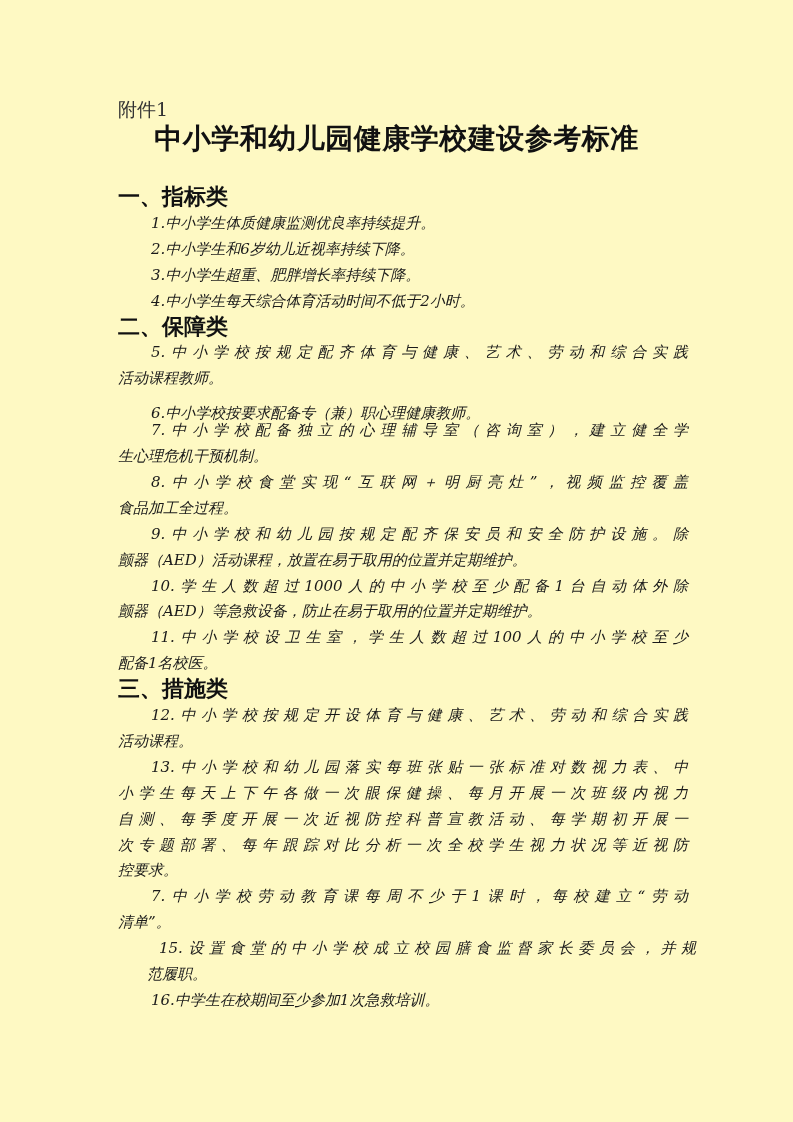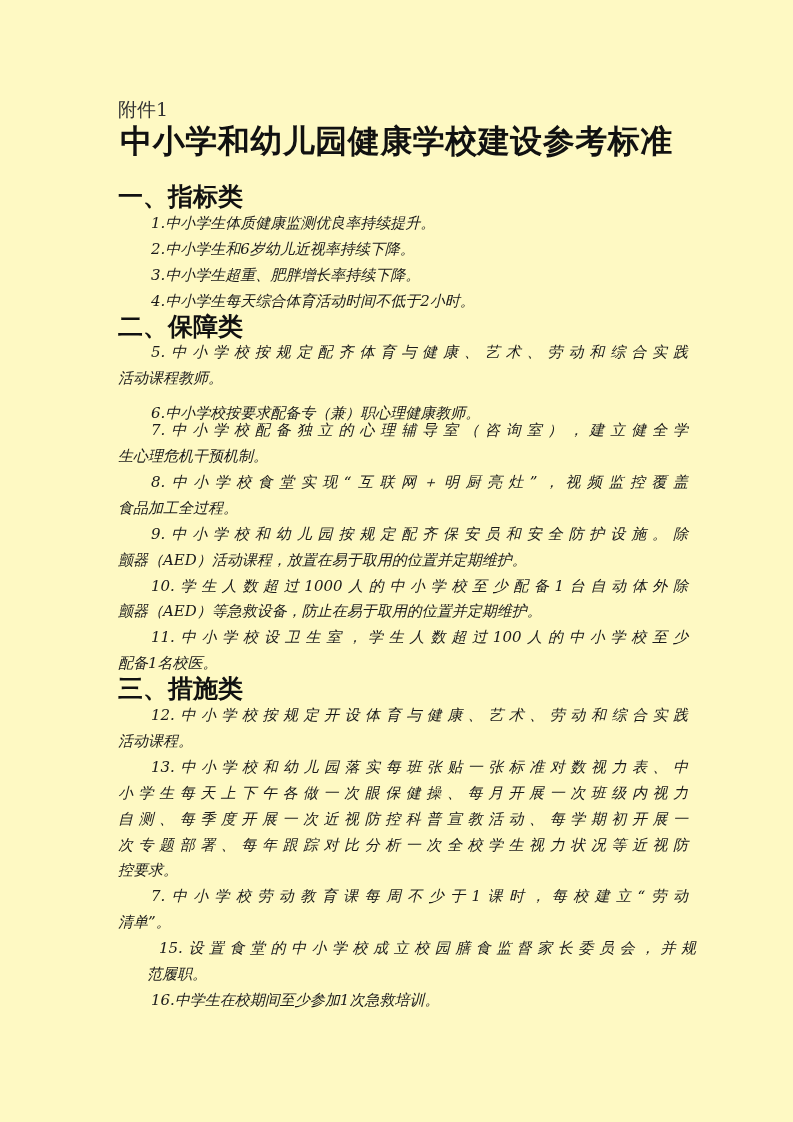--- a/index.html
+++ b/index.html
@@ -1,23 +1,23 @@
 <!DOCTYPE html>
 <html><head>
 <meta charset="utf-8">
 <style>
   html, body { margin: 0; padding: 0; background: #ffffff; }
   body { width: 793px; height: 1122px; position: relative; overflow: hidden; }
   .page { position: absolute; left: 0; top: 0; width: 793px; height: 1122px; background: #fef9c3; color: #1a1a1a; }
   .annex { position: absolute; left: 118px; top: 97px; font-family: "DejaVu Serif", "Liberation Serif", serif; font-size: 19px; color: #333; letter-spacing: 0px; }
-  .title { position: absolute; left: 0; width: 793px; top: 120px; text-align: center; font-family: "DejaVu Sans", "Liberation Sans", sans-serif; font-size: 32px; font-weight: bold; color: #111; letter-spacing: 0.5px; }
+  .title { position: absolute; left: 0; width: 793px; top: 120px; text-align: center; font-family: "DejaVu Sans", "Liberation Sans", sans-serif; font-size: 28px; font-weight: bold; color: #111; letter-spacing: 0.5px; }
   .line { position: absolute; left: 118px; width: 570px; height: 26px; line-height: 26px; white-space: nowrap; font-family: "DejaVu Serif", "Liberation Serif", serif; font-size: 15px; color: #1a1a1a; text-align: justify; text-align-last: justify; font-style: italic; }
   .line.last { text-align-last: left; }
   .line.indent { left: 151px; width: 537px; }
-  .heading { position: absolute; left: 118px; height: 26px; line-height: 26px; font-family: "DejaVu Sans", "Liberation Sans", sans-serif; font-size: 25px; font-weight: bold; color: #111; white-space: nowrap; }
+  .heading { position: absolute; left: 118px; height: 26px; line-height: 26px; font-family: "DejaVu Sans", "Liberation Sans", sans-serif; font-size: 22px; font-weight: bold; color: #111; white-space: nowrap; }
 </style>
 </head>
 <body>
 
 <div class="page">
   <div class="annex">附件1</div>
   <div class="title">中小学和幼儿园健康学校建设参考标准</div>
   <div id="body-lines">
       <div class="heading" style="top: 184px;">一、指标类</div>
       <div class="line indent last" style="top: 209.9px;">1.中小学生体质健康监测优良率持续提升。</div>

